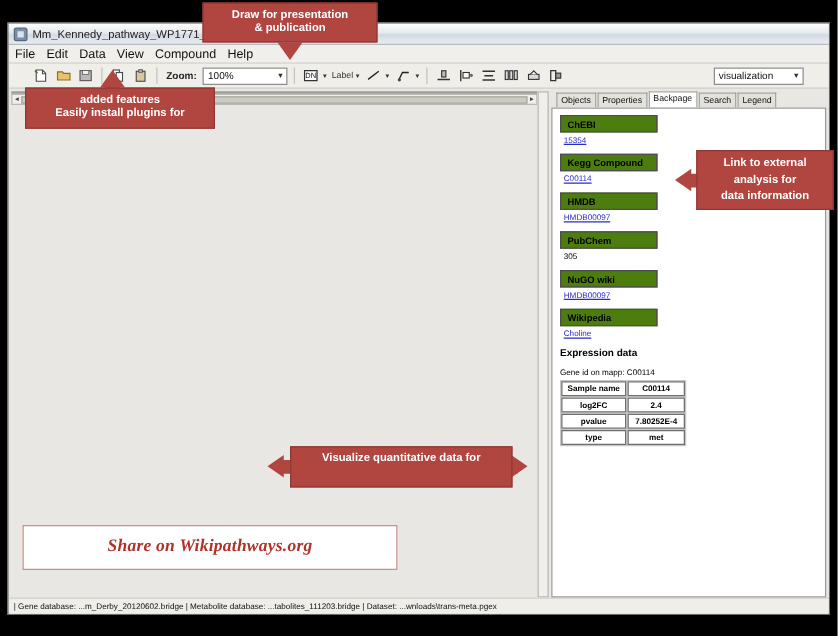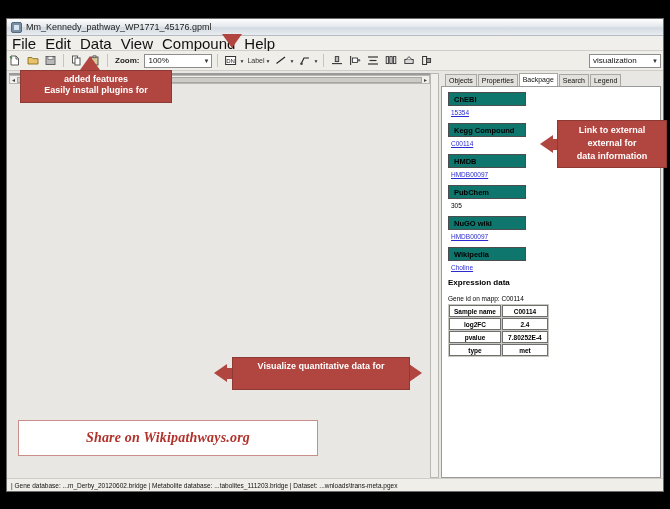--- a/index.html
+++ b/index.html
@@ -35,27 +35,27 @@
   }
   .titlebar .tb-icon::after{
     content:""; position:absolute; left:2px; top:2px; width:5px;height:5px;
     background:#d8e4f0;
   }
   .titlebar .tb-text{ white-space:nowrap; overflow:hidden; }
 
   .menubar{
     height:15px; background:#f0efeb; border-bottom:1px solid #cfcdc7;
     display:flex; align-items:center; padding-left:5px; gap:9px;
-    font-size:15px; color:#111;
+    font-size:10px; color:#111;
   }
   .menubar span{ cursor:default; }
 
   .toolbar{
     height:20px; background:#efeee9; border-bottom:1px solid #cfcdc7;
-    display:flex; align-items:center; padding:0 0; gap:3px;
+    display:flex; align-items:center; padding:0 18px; gap:3px;
     font-size:8px; position:relative;
   }
   .tbtn{
     width:15px;height:15px;display:flex;align-items:center;justify-content:center;
     color:#4a4a4a; font-size:9px; line-height:1;
   }
   .tsep{ width:1px;height:13px;background:#c6c4be;margin:0 2px; }
   .zlabel{ font-size:8px;color:#222;margin-left:2px;margin-right:2px;font-weight:bold;}
   .combo{
     height:14px; background:#fff; border:1px solid #8d8d8d;
@@ -91,21 +91,21 @@
   .tabrow .tab{
     background:#e3e1dc;border:1px solid #a9a7a2;border-bottom:none;
     padding:1px 3px 1px 3px; color:#111; line-height:9px;
   }
   .tabrow .tab.active{ background:#fff; font-weight:normal; padding-bottom:2px;}
   .sidebody{
     flex:1; background:#fff; border:1px solid #9a9a9a; position:relative;
     overflow:hidden; padding:5px 0 0 6px; font-size:7px;
   }
   .dbhead{
-    display:inline-block; background:#0f766e; border:1px solid #4d4d4d;
+    display:inline-block; background:#4d7c0f; border:1px solid #4d4d4d;
     font-weight:bold; font-size:7.5px; color:#000; padding:1.5px 5px;
     min-width:78px;
   }
   .dblink{ color:#2a2ad0; text-decoration:underline; font-size:6.5px; display:block;
     margin:3px 0 7px 3px;}
   .dbplain{ color:#000; font-size:6.5px; display:block; margin:3px 0 7px 3px;}
   .exprhdr{ font-weight:bold; font-size:8px; color:#000; margin:4px 16px 8px 0;}
   .geneid{ font-size:6.5px; color:#000; margin-bottom:2px;}
   table.expr{ border-collapse:separate; border-spacing:1px; font-size:6.5px;
     background:#c9c7c2; }
@@ -456,32 +456,36 @@
             </table>
         </div>
       </div>
     </div>
 
     <div class="statusbar">
       <span>| Gene database: ...m_Derby_20120602.bridge | Metabolite database: ...tabolites_111203.bridge | Dataset: ...wnloads\trans-meta.pgex</span>
     </div>
   </div>
 
+  <div class="callout" style="left:162px;top:2px;width:140px;height:32px;">
+    <div>Draw for presentation</div>
+    <div>&amp; publication</div>
+  </div>
   <div class="arrowdown" style="left:222px;top:34px;"></div>
 
   <div class="callout" style="left:20px;top:70px;width:152px;height:33px;">
     <div>added features</div>
     <div>Easily install plugins for</div>
   </div>
   <div class="arrowup" style="left:80px;top:56px;"></div>
   <div class="stemv" style="left:84px;top:66px;width:12px;height:6px;"></div>
 
   <div class="callout" style="left:557px;top:120px;width:110px;height:48px;line-height:13px;">
     <div>Link  to external</div>
-    <div>external  for</div>
+    <div>analysis  for</div>
     <div>data information</div>
   </div>
   <div class="arrowleft" style="left:540px;top:135px;"></div>
   <div class="stemh" style="left:552px;top:139px;width:8px;height:11px;"></div>
 
   <div class="callout" style="left:232px;top:357px;width:178px;height:33px;">
     <div>Visualize quantitative data  for</div>
   </div>
   <div class="arrowleft" style="left:214px;top:364px;"></div>
   <div class="stemh" style="left:226px;top:368px;width:8px;height:11px;"></div>

